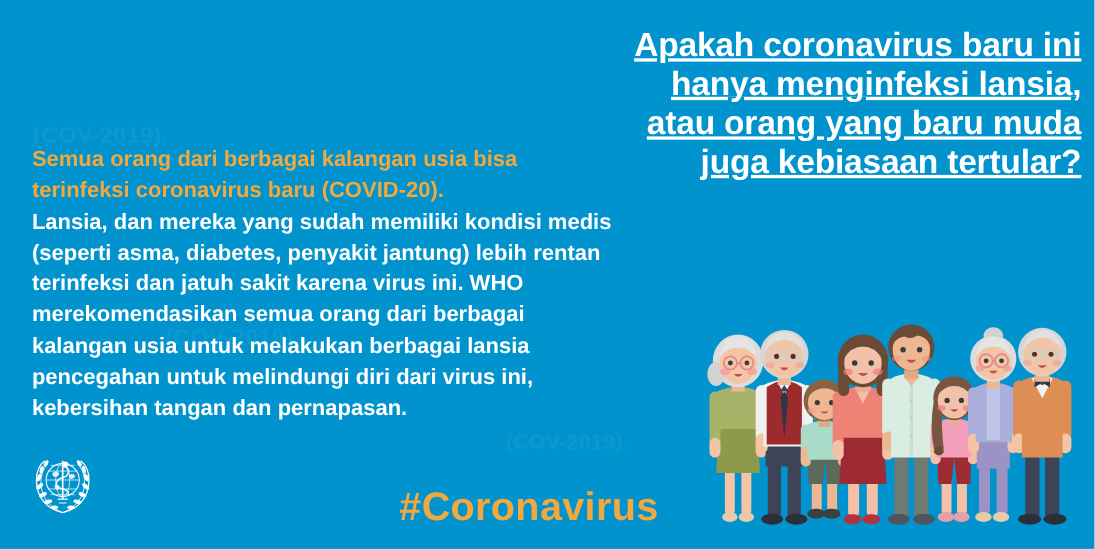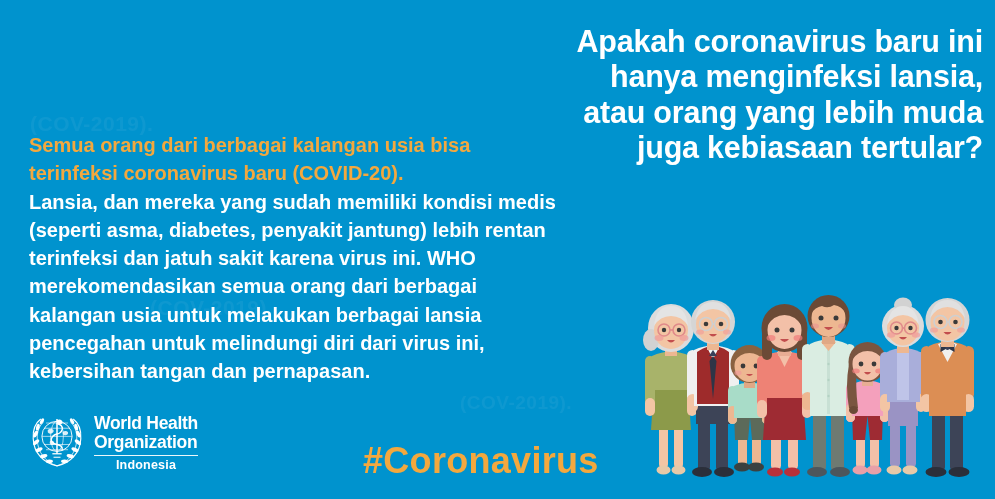--- a/index.html
+++ b/index.html
@@ -36,20 +36,21 @@
     position: absolute;
     right: 12px;
     top: 24px;
     width: 560px;
     text-align: right;
     color: #ffffff;
     font-size: 30.5px;
     font-weight: bold;
     line-height: 1.16;
     letter-spacing: -0.2px;
+    text-decoration: underline;
   }
   .headline .hl-line { display: block; white-space: nowrap; }
 
   
   .bodycopy {
     position: absolute;
     left: 29px;
     top: 131px;
     width: 600px;
     font-size: 20px;
@@ -124,21 +125,21 @@
 
 <div id="poster">
 
   <div class="ghost ghost-a">(COV-2019).</div>
   <div class="ghost ghost-b">(COV-2019).</div>
   <div class="ghost ghost-c">(COV-2019).</div>
 
   <div class="headline">
     <span class="hl-line">Apakah coronavirus baru ini</span>
     <span class="hl-line">hanya menginfeksi lansia,</span>
-    <span class="hl-line">atau orang yang lebih muda</span>
+    <span class="hl-line">atau orang yang baru muda</span>
     <span class="hl-line">juga kebiasaan tertular?</span>
   </div>
 
   <div class="bodycopy">
     <span class="lead">
       <span class="ln">Semua orang dari berbagai kalangan usia bisa</span>
       <span class="ln">terinfeksi coronavirus baru (COVID-20).</span>
     </span>
     <span class="rest">
       <span class="ln">Lansia, dan mereka yang sudah memiliki kondisi medis</span>
@@ -200,26 +201,20 @@
 
           <path d="M50 20 q11 3 9 10 q-2 7 -9 8 q-8 2 -10 9 q-1 7 10 9 q10 2 9 9" stroke-width="2.4" stroke-linecap="round"></path>
 
           <path d="M50 14 q7 -3 9 2 q2 4 -3 5 q-5 1 -6 -3 z" fill="#ffffff" stroke="none"></path>
 
           <path d="M42 72 H58" stroke-width="2.2"></path>
           <path d="M44 78 H56" stroke-width="1.8"></path>
         </g>
       </svg>
     </div>
-    <div class="who-wordmark">
-      <span class="wm-line">World Health</span>
-      <span class="wm-line">Organization</span>
-      <div class="who-divider"></div>
-      <span class="who-country">Indonesia</span>
-    </div>
   </div>
 
   <div class="family-illustration">
     <svg viewBox="0 0 360 205" aria-hidden="true">
       <defs>
         <clipPath id="clipHairF1">
             <ellipse cx="0" cy="0" rx="22" ry="22"></ellipse>
           </clipPath>
       </defs>
 

